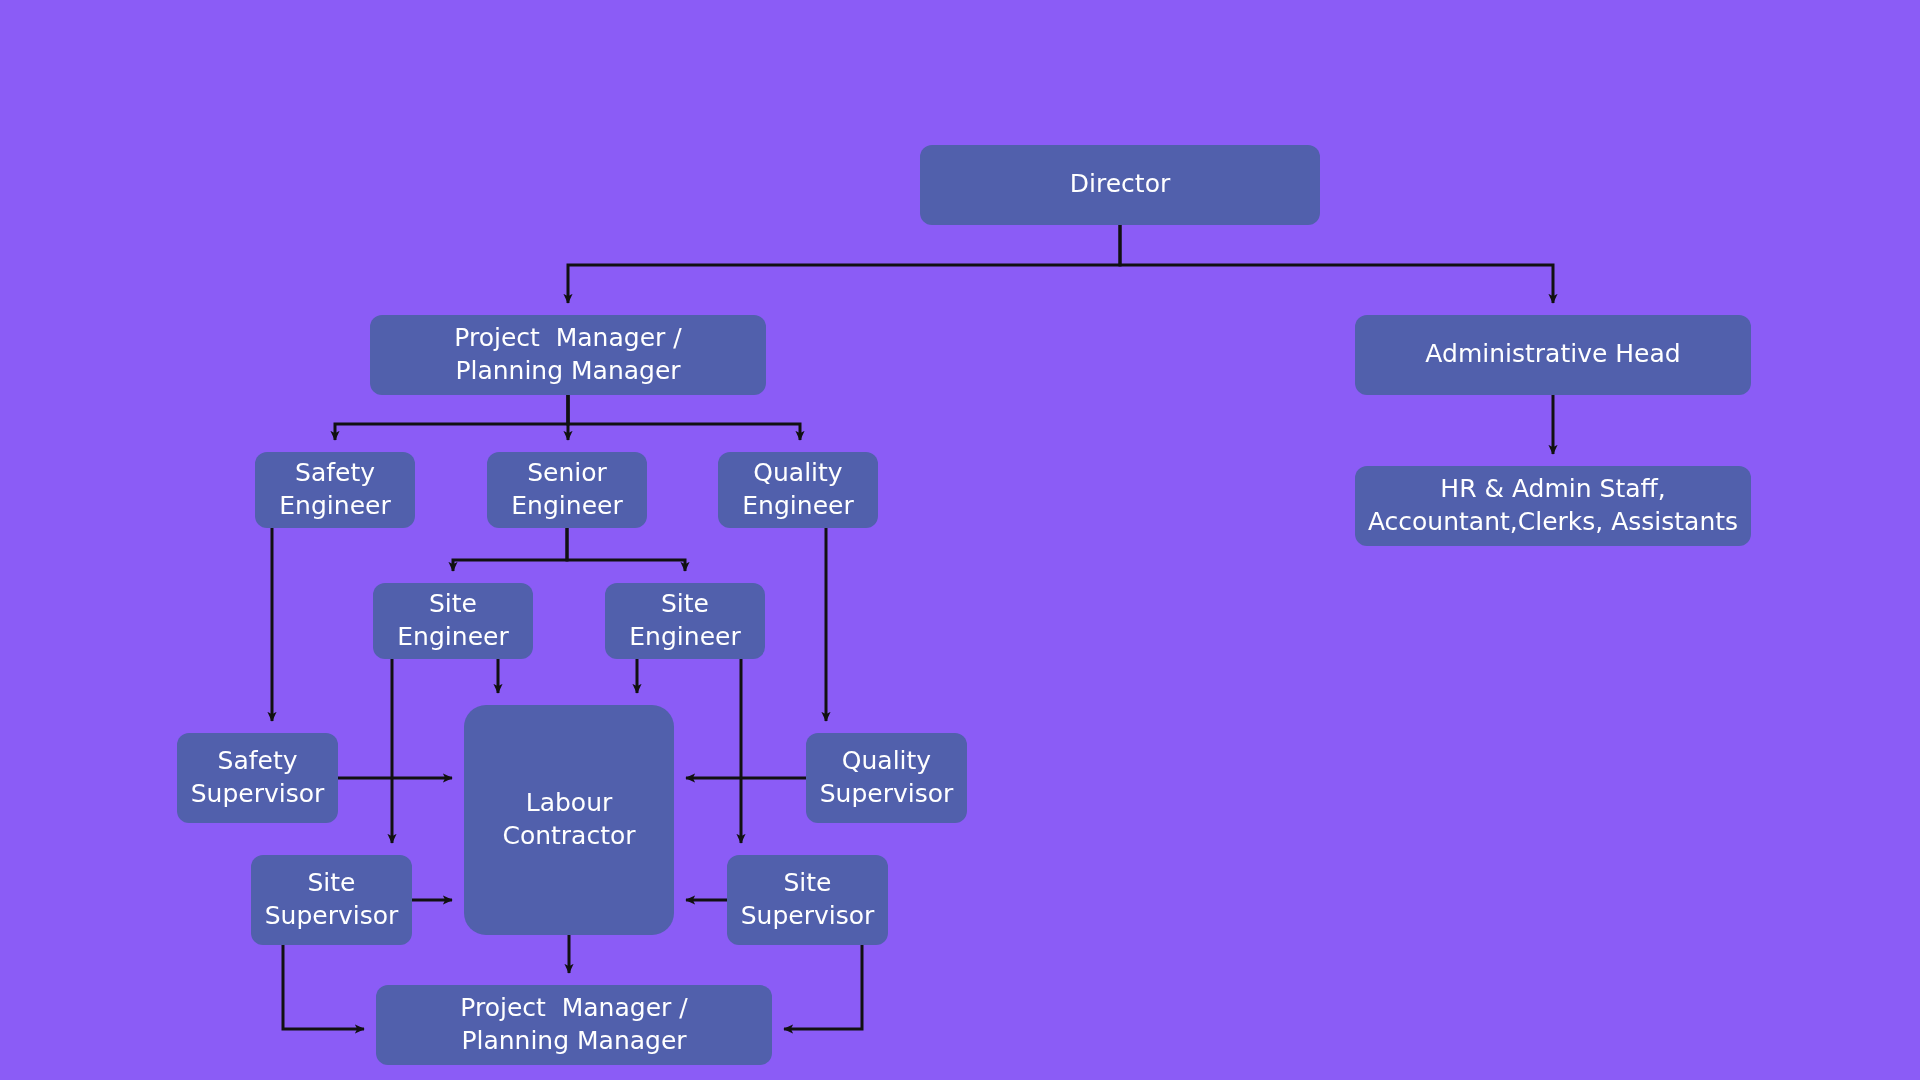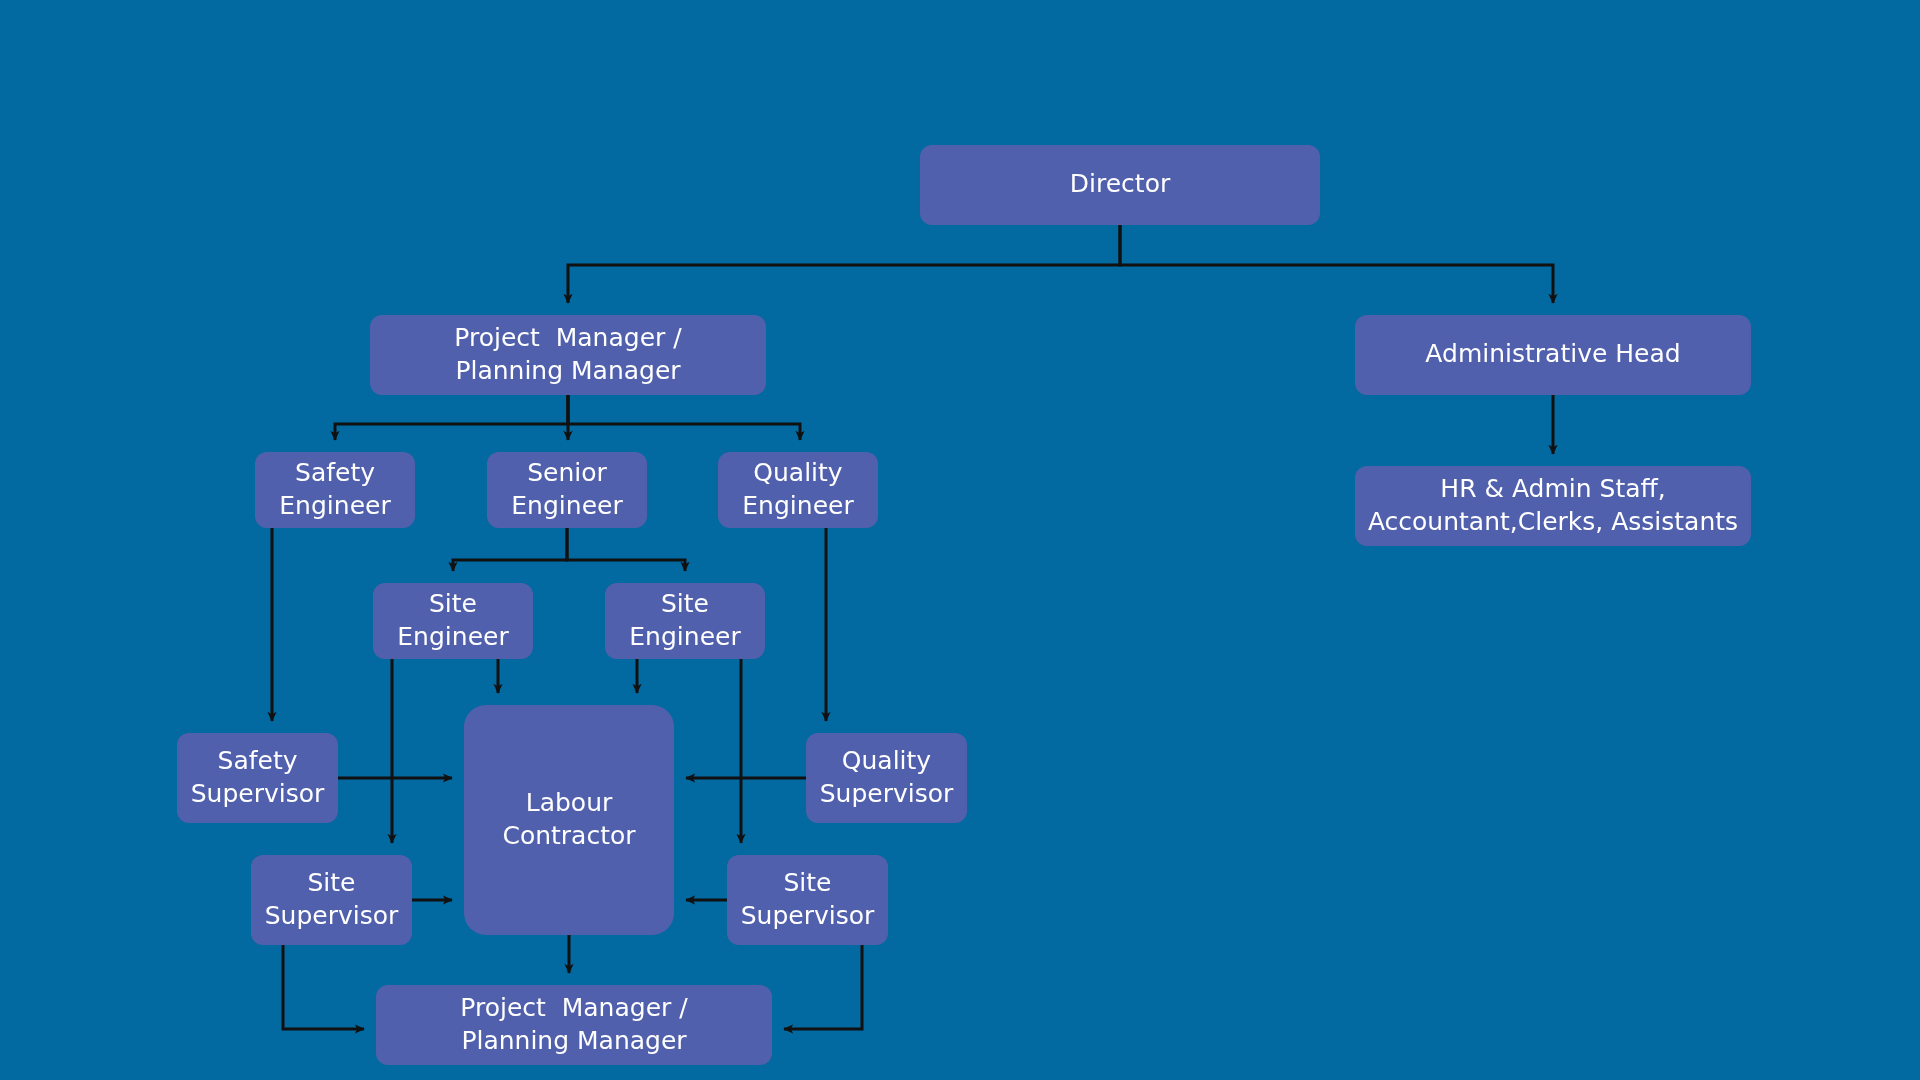--- a/index.html
+++ b/index.html
@@ -10,21 +10,21 @@
   body {
     width: 1920px;
     height: 1080px;
     overflow: hidden;
     font-family: "DejaVu Sans", sans-serif;
   }
   #chart-root {
     position: relative;
     width: 1920px;
     height: 1080px;
-    background: #0369a1;
+    background: #8b5cf6;
   }
   svg#org-svg {
     display: block;
     width: 1920px;
     height: 1080px;
   }
   .node-rect {
     fill: #5160ac;
   }
   .node-label {

